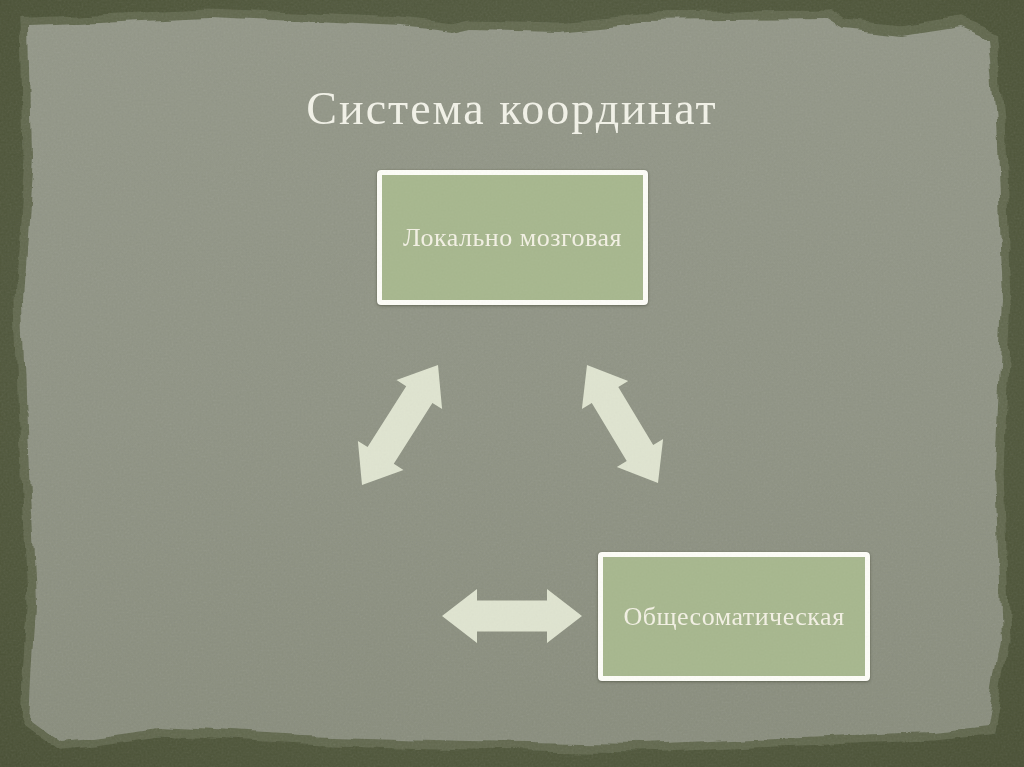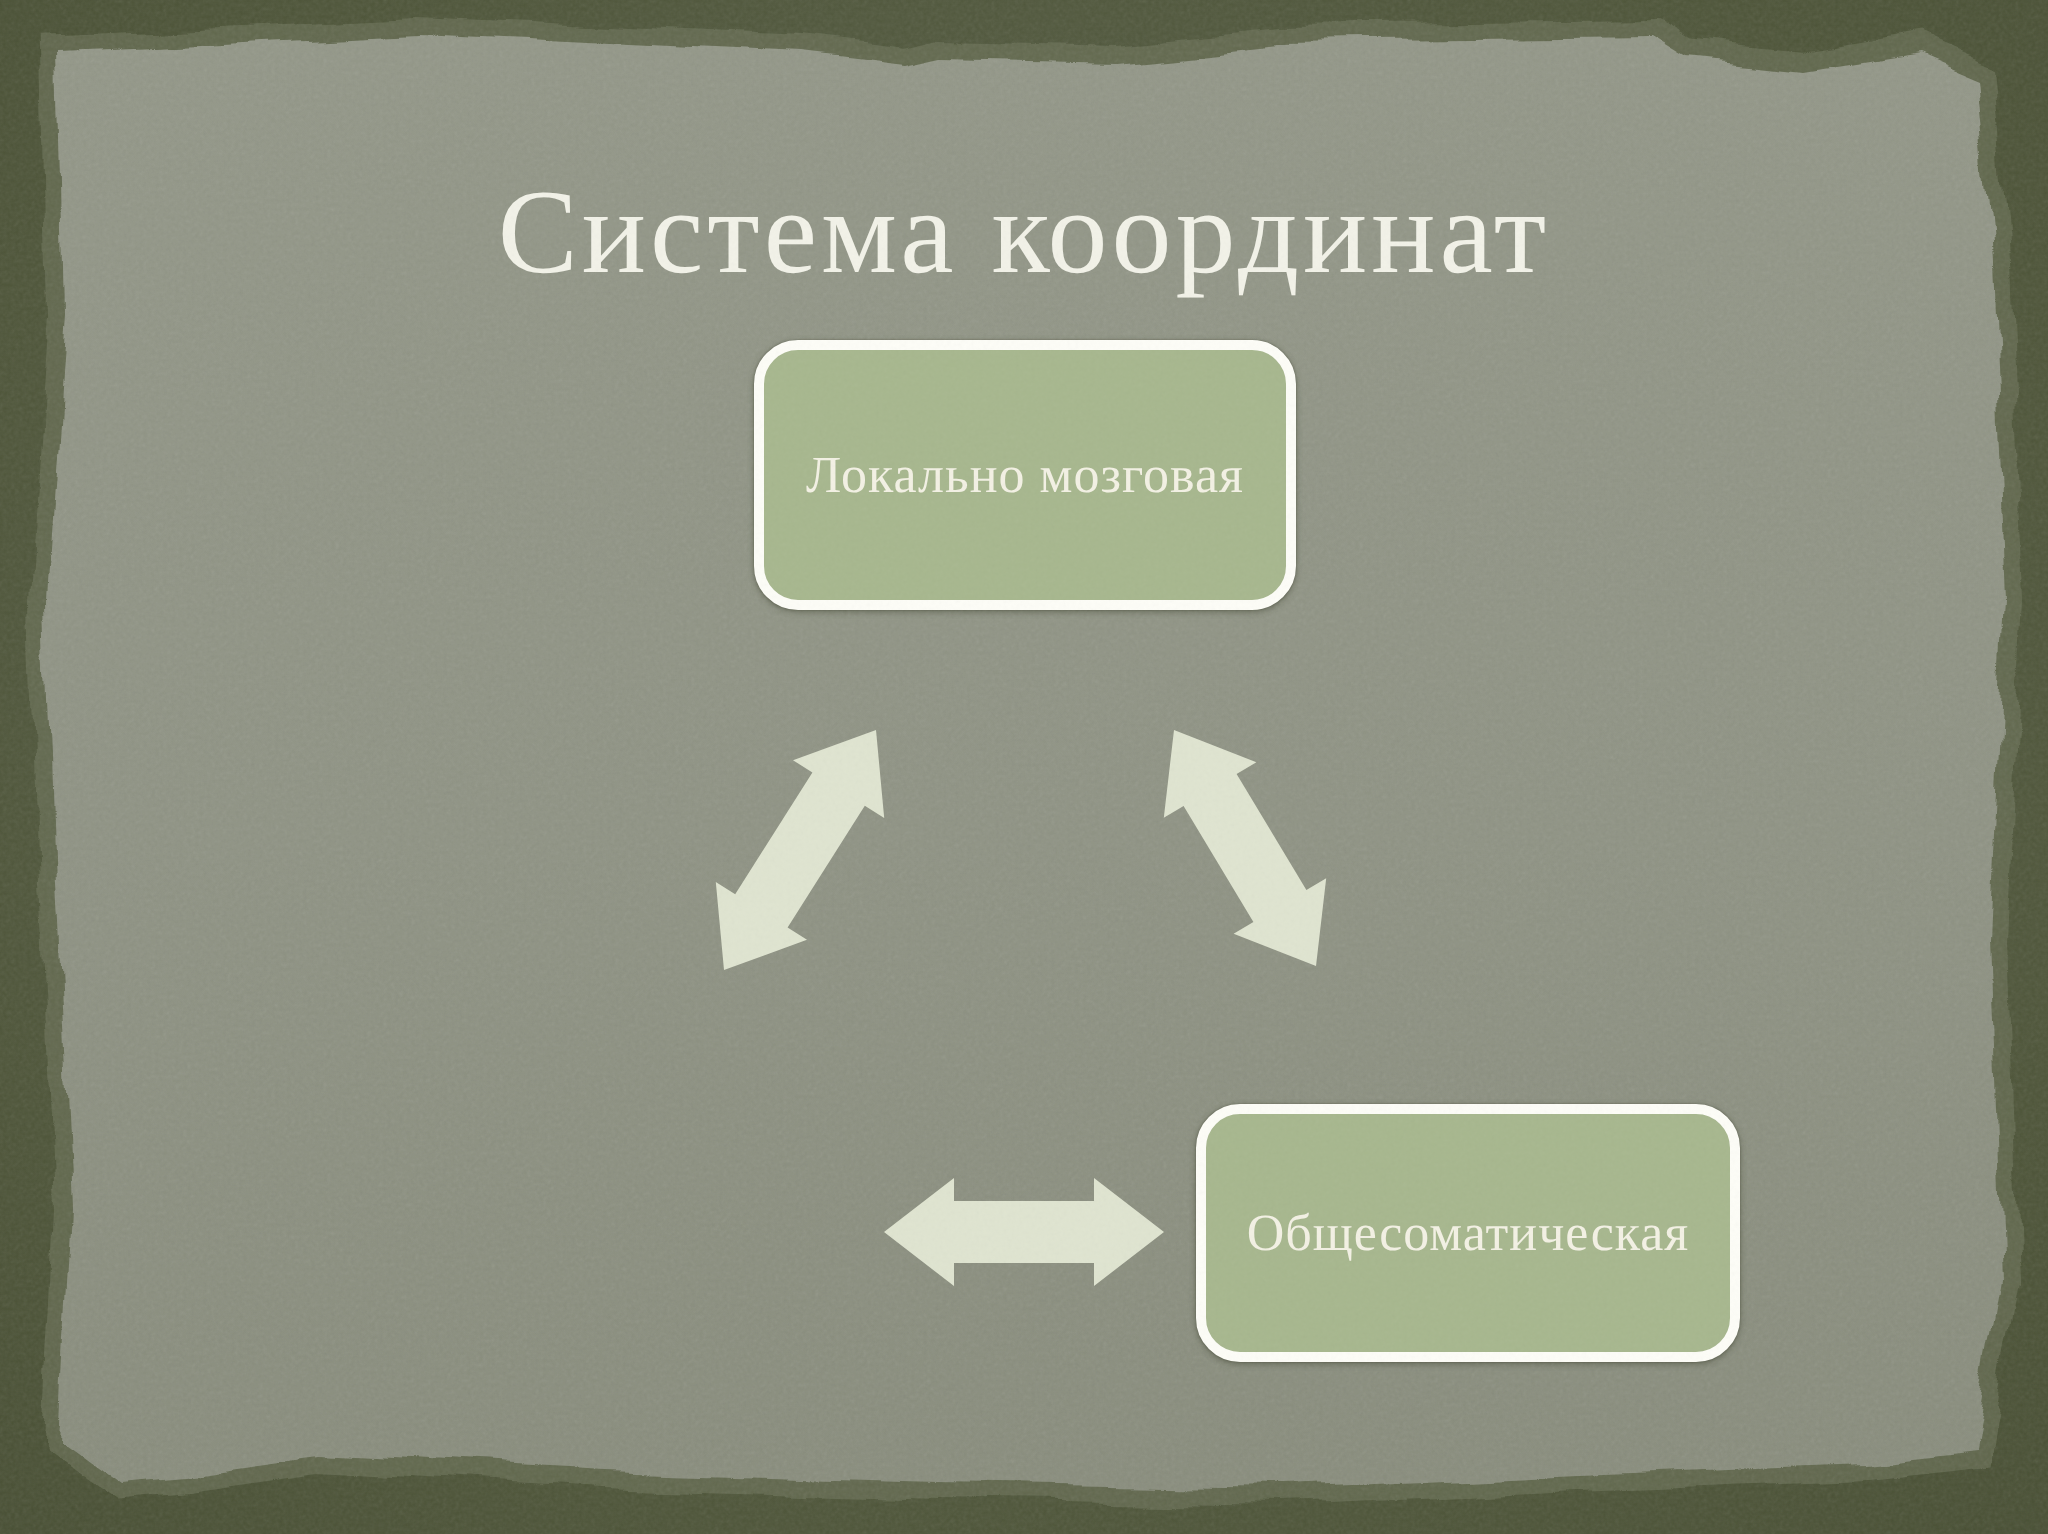--- a/index.html
+++ b/index.html
@@ -19,30 +19,30 @@
   .stop-bg-dark{stop-color:var(--background-dark,#4e5539);}
   .stop-bg-darker{stop-color:#474e33;}
   .stop-paper-a{stop-color:#939788;}
   .stop-paper-b{stop-color:var(--paper,#8f9384);}
   .stop-paper-c{stop-color:#898d7d;}
 
   .title{
     position:absolute;z-index:1;
     left:0;right:0;top:82px;
     text-align:center;
-    font-size:60px;
+    font-size:46px;
     letter-spacing:2px;
     color:var(--title-text,#f2f2e8);
   }
   .node{
     position:absolute;z-index:2;
     box-sizing:border-box;
     background:var(--node-fill,#a7b78e);
     border:5px solid var(--node-border,#fdfdf7);
-    border-radius:22px;
+    border-radius:4px;
     display:flex;align-items:center;justify-content:center;
     text-align:center;
     color:var(--node-text,#f3f1e4);
     font-size:26px;
     letter-spacing:.5px;
     box-shadow:0 1px 3px rgba(50,55,35,.45), 0 0 1px rgba(50,55,35,.4);
   }
   .node-top{left:377px;top:170px;width:271px;height:135px;}
   .node-bl{left:158px;top:550px;width:270px;height:135px;}
   .node-br{left:598px;top:552px;width:272px;height:129px;}

